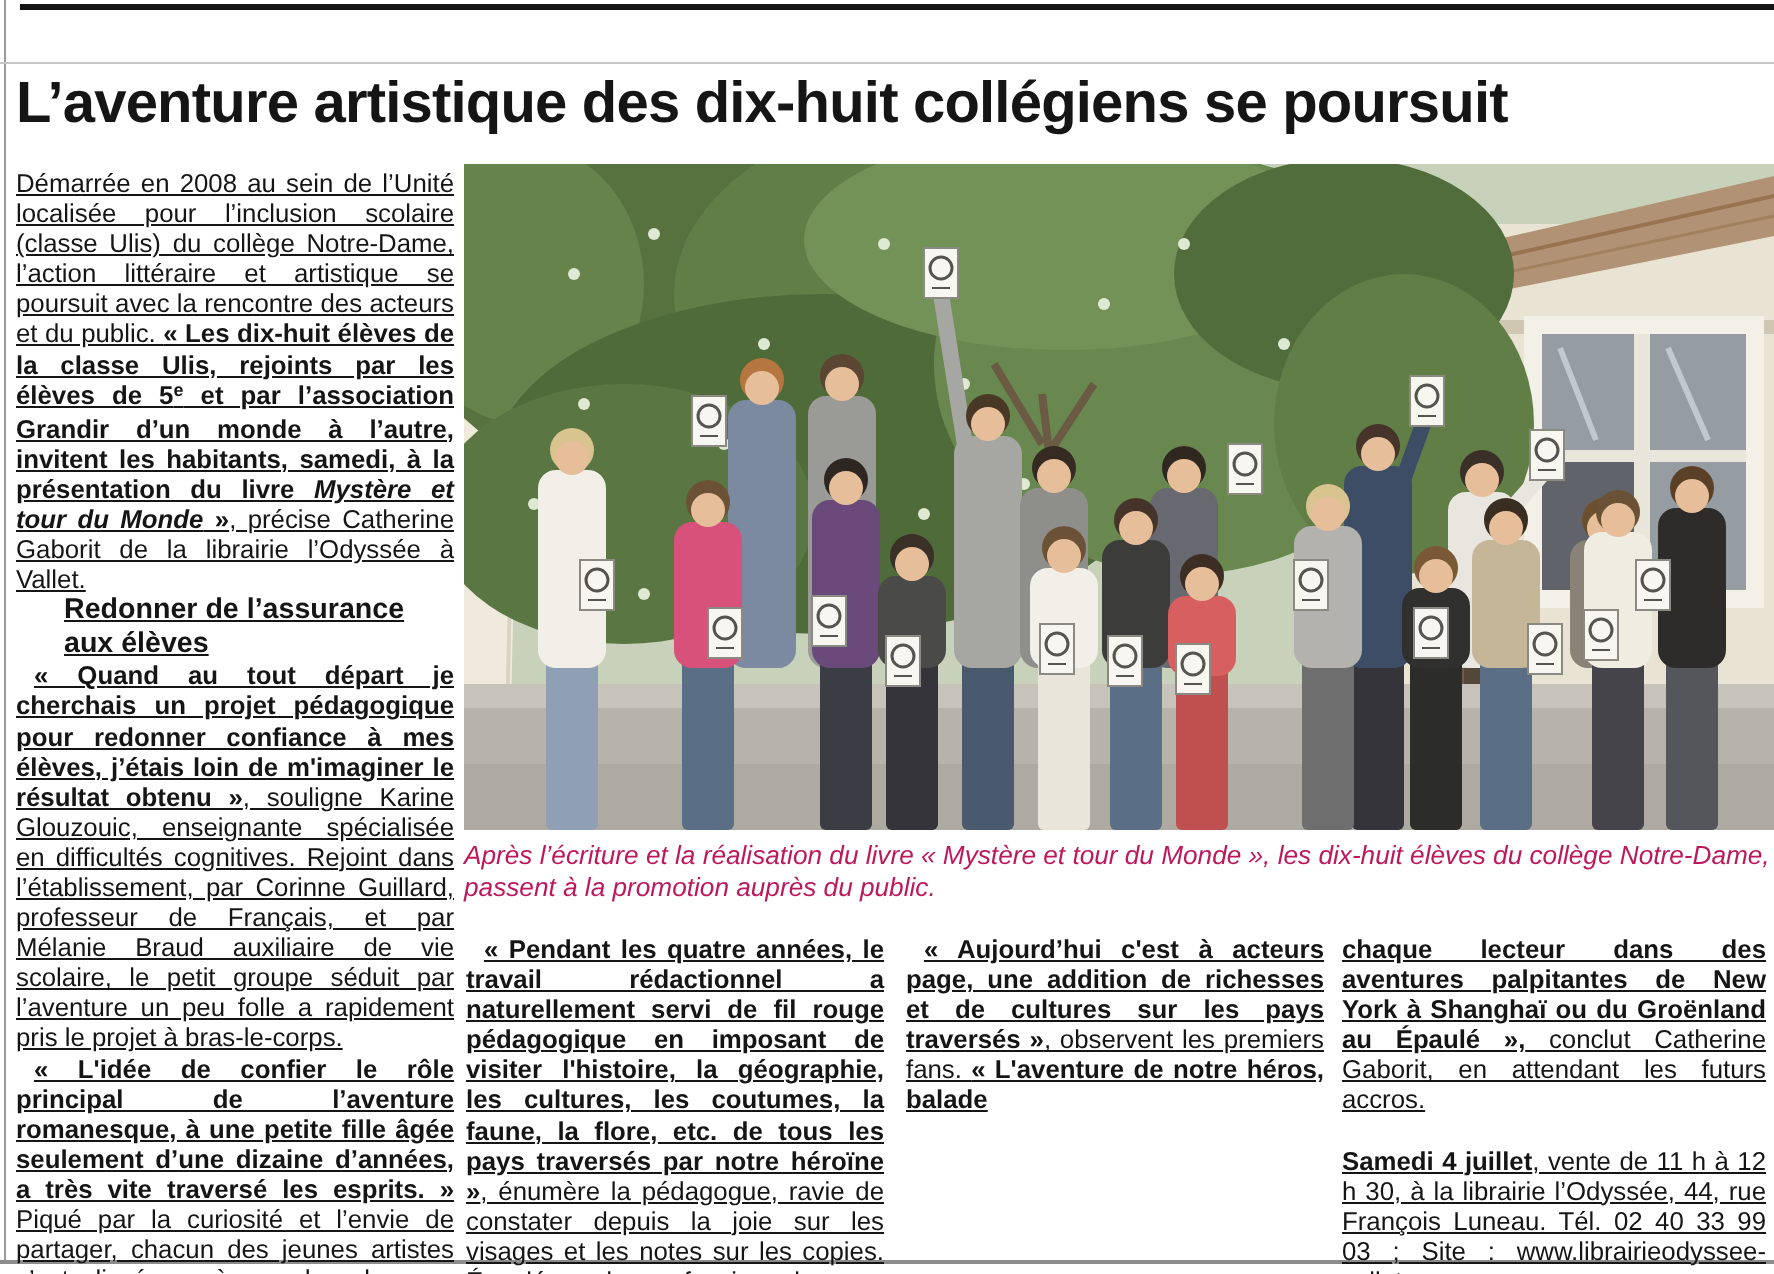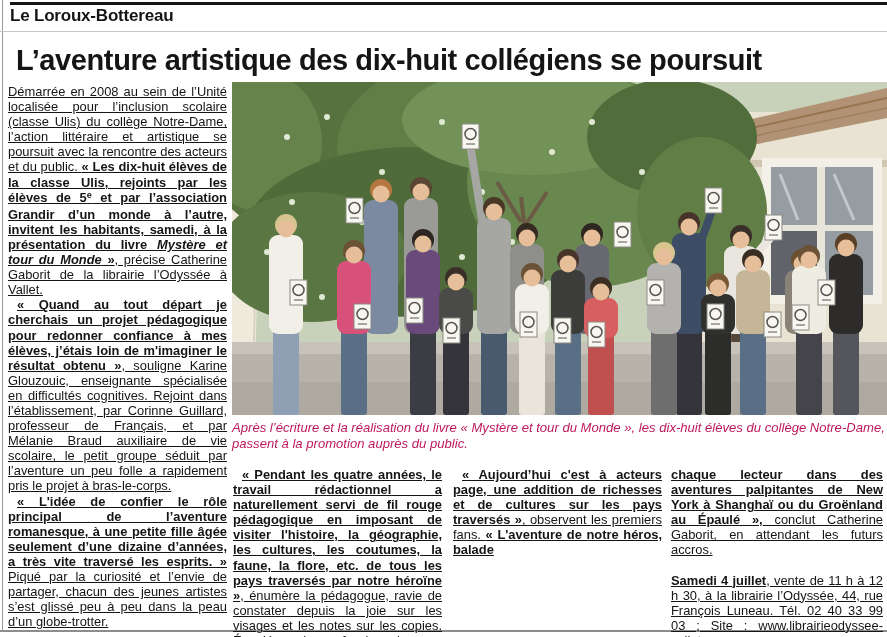--- a/index.html
+++ b/index.html
@@ -33,25 +33,25 @@
 </style>
 </head>
 <body>
 
 <div class="page">
   <div class="rule-top"></div>
   <div class="rule-left"></div>
   <div class="rule-bottom"></div>
   <div class="hairline"></div>
 
-  <div class="kicker">Le Loroux-Bottereau</div>
-  <h1 class="headline" style="margin:8px;">L’aventure artistique des dix-huit collégiens se poursuit</h1>
+  <h1 class="headline" style="margin:0;">L’aventure artistique des dix-huit collégiens se poursuit</h1>
 
   <div class="col col-left">
     <p><span>Démarrée en 2008 au sein de l’Unité localisée pour l’inclusion scolaire (classe Ulis) du collège Notre-Dame, l’action littéraire et artistique se poursuit avec la rencontre des acteurs et du public. </span><span class="b">« Les dix-huit élèves de la classe Ulis, rejoints par les élèves de 5</span><span class="b sup">e</span><span class="b"> et par l’association Grandir d’un monde à l’autre, invitent les habitants, samedi, à la présentation du livre </span><span class="b i">Mystère et tour du Monde</span><span class="b"> »</span><span>, précise Catherine Gaborit de la librairie l’Odyssée à Vallet.</span></p>
+    <p class="subhead">Redonner de l’assurance aux élèves</p>
     <p class="indent"><span class="b">« Quand au tout départ je cherchais un projet pédagogique pour redonner confiance à mes élèves, j’étais loin de m'imaginer le résultat obtenu »</span><span>, souligne Karine Glouzouic, enseignante spécialisée en difficultés cognitives. Rejoint dans l’établissement, par Corinne Guillard, professeur de Français, et par Mélanie Braud auxiliaire de vie scolaire, le petit groupe séduit par l’aventure un peu folle a rapidement pris le projet à bras-le-corps.</span></p>
     <p class="indent"><span class="b">« L'idée de confier le rôle principal de l’aventure romanesque, à une petite fille âgée seulement d’une dizaine d’années, a très vite traversé les esprits. »</span><span> Piqué par la curiosité et l’envie de partager, chacun des jeunes artistes s’est glissé peu à peu dans la peau d’un globe-trotter.</span></p>
   </div>
 
   <div class="photo-wrap">
     <svg width="655" height="333" viewBox="0 0 655 333" role="img" aria-label="Les dix-huit élèves du collège Notre-Dame et leurs accompagnatrices posent dehors en présentant leur livre">
 
       <rect width="655" height="333" fill="#c8d2ba"></rect>
 
       <polygon points="0,0 30,0 22,333 0,333" fill="#efeadc"></polygon>

